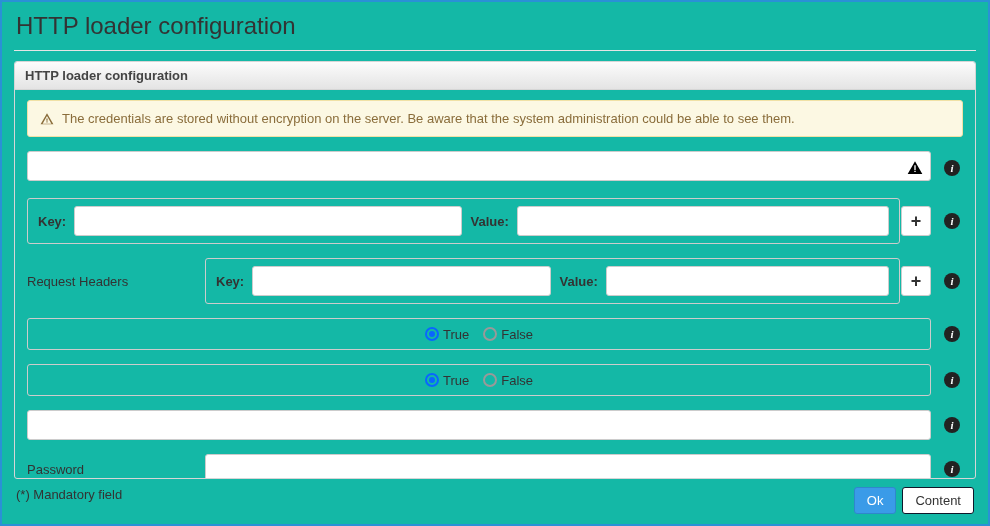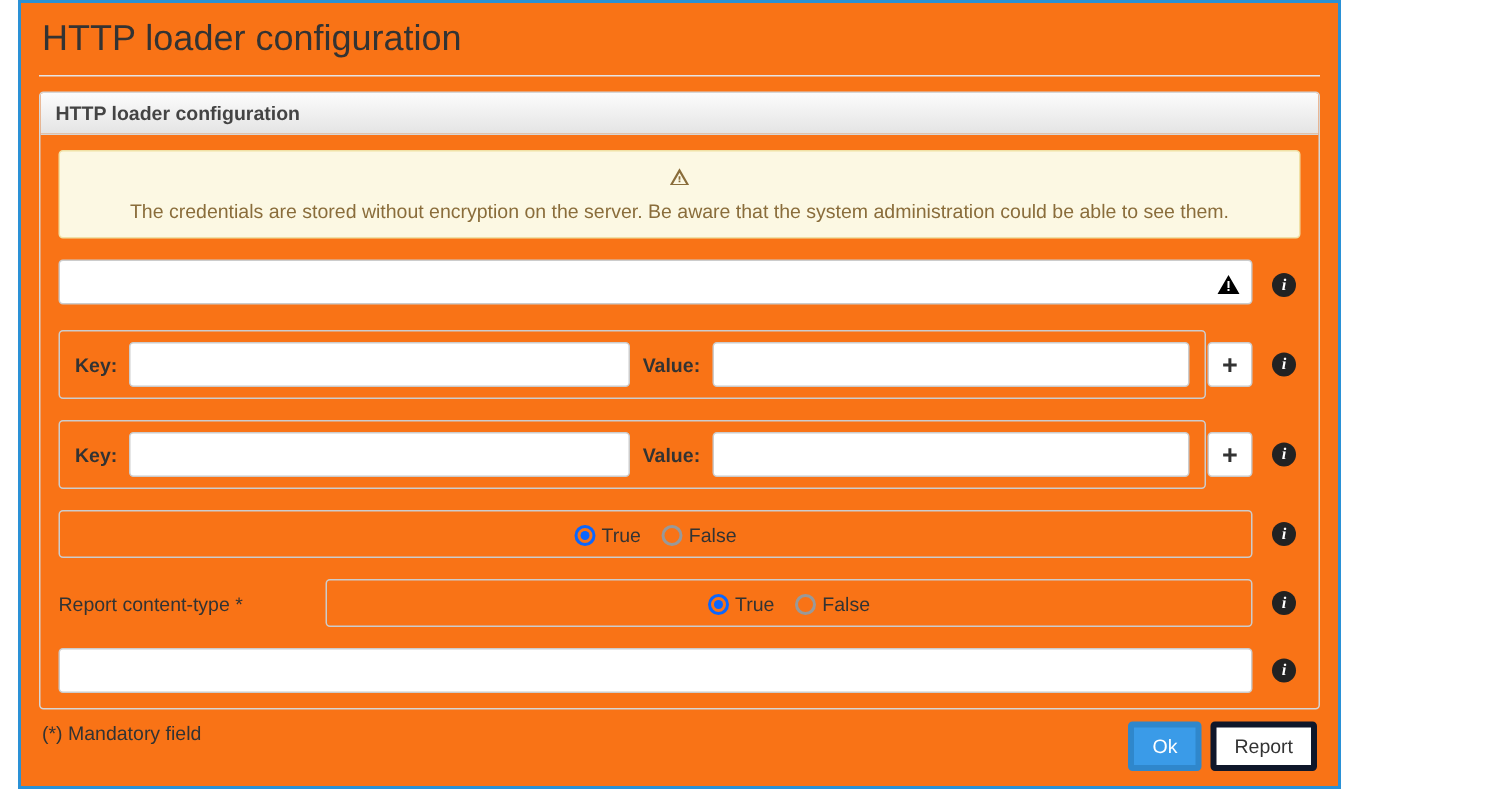--- a/index.html
+++ b/index.html
@@ -4,28 +4,27 @@
 <style>
   * { box-sizing: border-box; }
   html, body { margin: 0; padding: 0; }
   body {
     font-family: Arial, Helvetica, sans-serif;
     font-size: 13px;
     color: #333;
     background: #fff;
   }
   .window {
-    width: 882px;
+    width: 990px;
     height: 526px;
     border: 2px solid #2a91d6;
-    background: #f97316;
+    background: #14b8a6;
     position: relative;
     display: flex;
     flex-direction: column;
-    margin-left: 12px;
   }
   .page-title {
     font-size: 24px;
     font-weight: 300;
     color: #333;
     padding: 10px 14px 10px 14px;
   }
   .divider {
     border-top: 1px solid #e5e5e5;
     margin: 0 12px;
@@ -49,21 +48,20 @@
   .alert {
     background: #fcf8e3;
     border: 1px solid #f0e1a6;
     border-radius: 3px;
     color: #8a6d3b;
     padding: 10px 12px;
     margin-bottom: 14px;
     display: flex;
     align-items: center;
     gap: 8px;
-    flex-direction: column;
   }
   .alert .tri {
     flex: 0 0 auto;
   }
   .tri-svg { display: block; }
   .form-row {
     display: flex;
     align-items: center;
     margin-bottom: 14px;
     gap: 10px;
@@ -157,21 +155,21 @@
     border-radius: 3px;
     flex: 1 1 auto;
     height: 32px;
     display: flex;
     align-items: center;
     justify-content: center;
     gap: 14px;
   }
   .radio-opt {
     display: flex;
-    align-items: flex-end;
+    align-items: flex-start;
     gap: 4px;
     cursor: pointer;
   }
   .radio-circle {
     width: 14px; height: 14px;
     border-radius: 50%;
     border: 2px solid #999;
     display: inline-flex;
     align-items: center;
     justify-content: center;
@@ -193,21 +191,21 @@
   }
   .footer {
     margin-top: auto;
     display: flex;
     align-items: flex-start;
     padding: 8px 14px 10px 14px;
   }
   .footer .mand { color: #333; font-size: 13px; }
   .footer .btns { margin-left: auto; display: flex; gap: 6px; }
   .btn {
-    border: 4px solid #0f172a;
+    border: 1px solid #0f172a;
     border-radius: 3px;
     background: #fff;
     padding: 5px 12px;
     font-family: inherit;
     font-size: 13px;
     cursor: pointer;
     color: #333;
   }
   .btn.primary {
     background: #3a9be8;
@@ -262,20 +260,21 @@
             <textarea class="kv-textarea" style=""></textarea>
           </div>
           <button class="plus-btn">+</button>
         </div>
         <div class="info-col">
             <span class="info-icon">i</span>
           </div>
       </div>
 
       <div class="form-row">
+        <div class="label-col">Request Headers</div>
         <div class="field-col">
           <div class="kv-box">
             <span class="kv-label">Key:</span>
             <input class="kv-input" value="" style="">
             <span class="kv-label">Value:</span>
             <textarea class="kv-textarea" style=""></textarea>
           </div>
           <button class="plus-btn">+</button>
         </div>
         <div class="info-col">
@@ -297,21 +296,20 @@
               <span>False</span>
             </span>
           </div>
         </div>
         <div class="info-col">
             <span class="info-icon">i</span>
           </div>
       </div>
 
       <div class="form-row">
-        <div class="label-col">Report content-type *</div>
         <div class="field-col">
           <div class="radio-box">
             <span class="radio-opt">
               <span class="radio-circle checked">
                   <span class="radio-dot"></span>
                 </span>
               <span>True</span>
             </span>
             <span class="radio-opt">
               <span class="radio-circle"></span>
@@ -343,17 +341,17 @@
           </div>
       </div>
 
     </div>
   </div>
 
   <div class="footer">
     <span class="mand">(*) Mandatory field</span>
     <div class="btns">
       <button class="btn primary">Ok</button>
-      <button class="btn">Report</button>
+      <button class="btn">Content</button>
     </div>
   </div>
 
 </div>
 
 </body></html>

